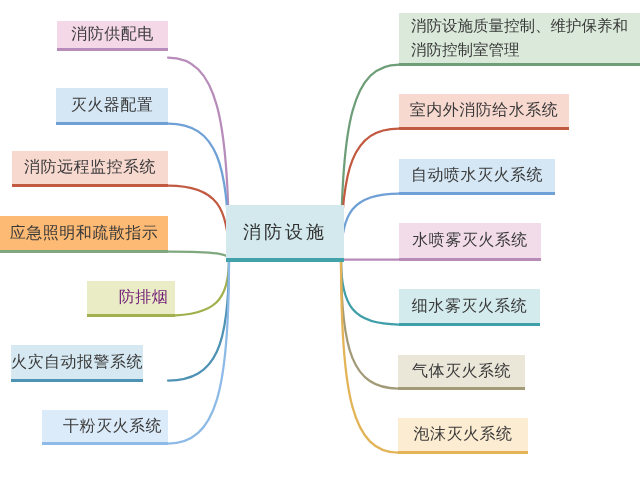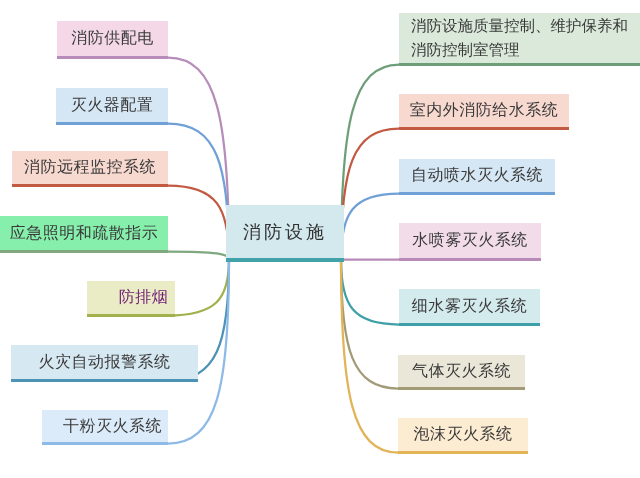--- a/index.html
+++ b/index.html
@@ -46,26 +46,26 @@
       <path d="M 399 64.5 C 352.6 64.5, 341 123, 341 259.5" fill="none" stroke="#6d9e78" stroke-width="2.25" stroke-linecap="round"></path>
       <path d="M 399 128.5 C 352.6 128.5, 341 167.8, 341 259.5" fill="none" stroke="#c25a42" stroke-width="2.25" stroke-linecap="round"></path>
       <path d="M 399 193.5 C 352.6 193.5, 341 213.3, 341 259.5" fill="none" stroke="#6fa0d6" stroke-width="2.25" stroke-linecap="round"></path>
       <path d="M 399 259.5 C 352.6 259.5, 341 259.5, 341 259.5" fill="none" stroke="#b88ab8" stroke-width="2.25" stroke-linecap="round"></path>
       <path d="M 399 324.5 C 352.6 324.5, 341 305, 341 259.5" fill="none" stroke="#3f9fa8" stroke-width="2.25" stroke-linecap="round"></path>
       <path d="M 398 388.5 C 352.4 388.5, 341 349.8, 341 259.5" fill="none" stroke="#a39a78" stroke-width="2.25" stroke-linecap="round"></path>
       <path d="M 398 452.5 C 352.4 452.5, 341 394.6, 341 259.5" fill="none" stroke="#e2b457" stroke-width="2.25" stroke-linecap="round"></path>
     </svg>
 
   <div id="nodes-layer">
-      <div class="node" style="left: 57px; top: 21px; width: 111px; height: 38px; background: rgb(244, 216, 232); border-bottom: 3px solid rgb(183, 140, 186); color: rgb(58, 58, 58);">消防供配电</div>
+      <div class="node" style="left: 57px; top: 21px; width: 111px; height: 30px; background: rgb(244, 216, 232); border-bottom: 3px solid rgb(183, 140, 186); color: rgb(58, 58, 58);">消防供配电</div>
       <div class="node" style="left: 56px; top: 88px; width: 112px; height: 37px; background: rgb(213, 231, 244); border-bottom: 3px solid rgb(111, 160, 214); color: rgb(58, 58, 58);">灭火器配置</div>
       <div class="node" style="left: 12px; top: 151px; width: 156px; height: 36px; background: rgb(248, 217, 208); border-bottom: 3px solid rgb(194, 90, 66); color: rgb(58, 58, 58);">消防远程监控系统</div>
-      <div class="node" style="left: 0px; top: 216px; width: 168px; height: 37px; background: #86efac; border-bottom: 3px solid rgb(127, 168, 127); color: rgb(58, 58, 58);">应急照明和疏散指示</div>
+      <div class="node" style="left: 0px; top: 216px; width: 168px; height: 37px; background: #fdba74; border-bottom: 3px solid rgb(127, 168, 127); color: rgb(58, 58, 58);">应急照明和疏散指示</div>
       <div class="node" style="left: 87px; top: 281px; width: 88px; height: 36px; background: rgb(233, 236, 197); border-bottom: 3px solid rgb(162, 177, 78); color: #701a75; padding-left: 25px;">防排烟</div>
-      <div class="node" style="left: 11px; top: 345px; width: 187px; height: 37px; background: rgb(214, 232, 242); border-bottom: 3px solid rgb(78, 146, 180); color: rgb(58, 58, 58);">火灾自动报警系统</div>
+      <div class="node" style="left: 11px; top: 345px; width: 132px; height: 37px; background: rgb(214, 232, 242); border-bottom: 3px solid rgb(78, 146, 180); color: rgb(58, 58, 58);">火灾自动报警系统</div>
       <div class="node" style="left: 42px; top: 410px; width: 126px; height: 35px; background: rgb(220, 235, 249); border-bottom: 3px solid rgb(141, 186, 230); color: rgb(58, 58, 58); padding-left: 15px;">干粉灭火系统</div>
       <div class="node multiline" style="left: 399px; top: 13px; width: 241px; height: 53px; background: rgb(218, 233, 218); border-bottom: 3px solid rgb(109, 158, 120); color: rgb(58, 58, 58);">消防设施质量控制、维护保养和消防控制室管理</div>
       <div class="node" style="left: 399px; top: 94px; width: 170px; height: 36px; background: rgb(248, 217, 208); border-bottom: 3px solid rgb(194, 90, 66); color: rgb(58, 58, 58);">室内外消防给水系统</div>
       <div class="node" style="left: 399px; top: 159px; width: 156px; height: 36px; background: rgb(213, 231, 244); border-bottom: 3px solid rgb(111, 160, 214); color: rgb(58, 58, 58);">自动喷水灭火系统</div>
       <div class="node" style="left: 399px; top: 223px; width: 142px; height: 38px; background: rgb(242, 220, 234); border-bottom: 3px solid rgb(184, 138, 184); color: rgb(58, 58, 58);">水喷雾灭火系统</div>
       <div class="node" style="left: 399px; top: 289px; width: 141px; height: 37px; background: rgb(212, 235, 238); border-bottom: 3px solid rgb(63, 159, 168); color: rgb(58, 58, 58);">细水雾灭火系统</div>
       <div class="node" style="left: 398px; top: 355px; width: 127px; height: 35px; background: rgb(234, 230, 216); border-bottom: 3px solid rgb(163, 154, 120); color: rgb(58, 58, 58);">气体灭火系统</div>
       <div class="node" style="left: 398px; top: 418px; width: 130px; height: 36px; background: rgb(252, 236, 210); border-bottom: 3px solid rgb(226, 180, 87); color: rgb(58, 58, 58);">泡沫灭火系统</div>
     </div>
 

